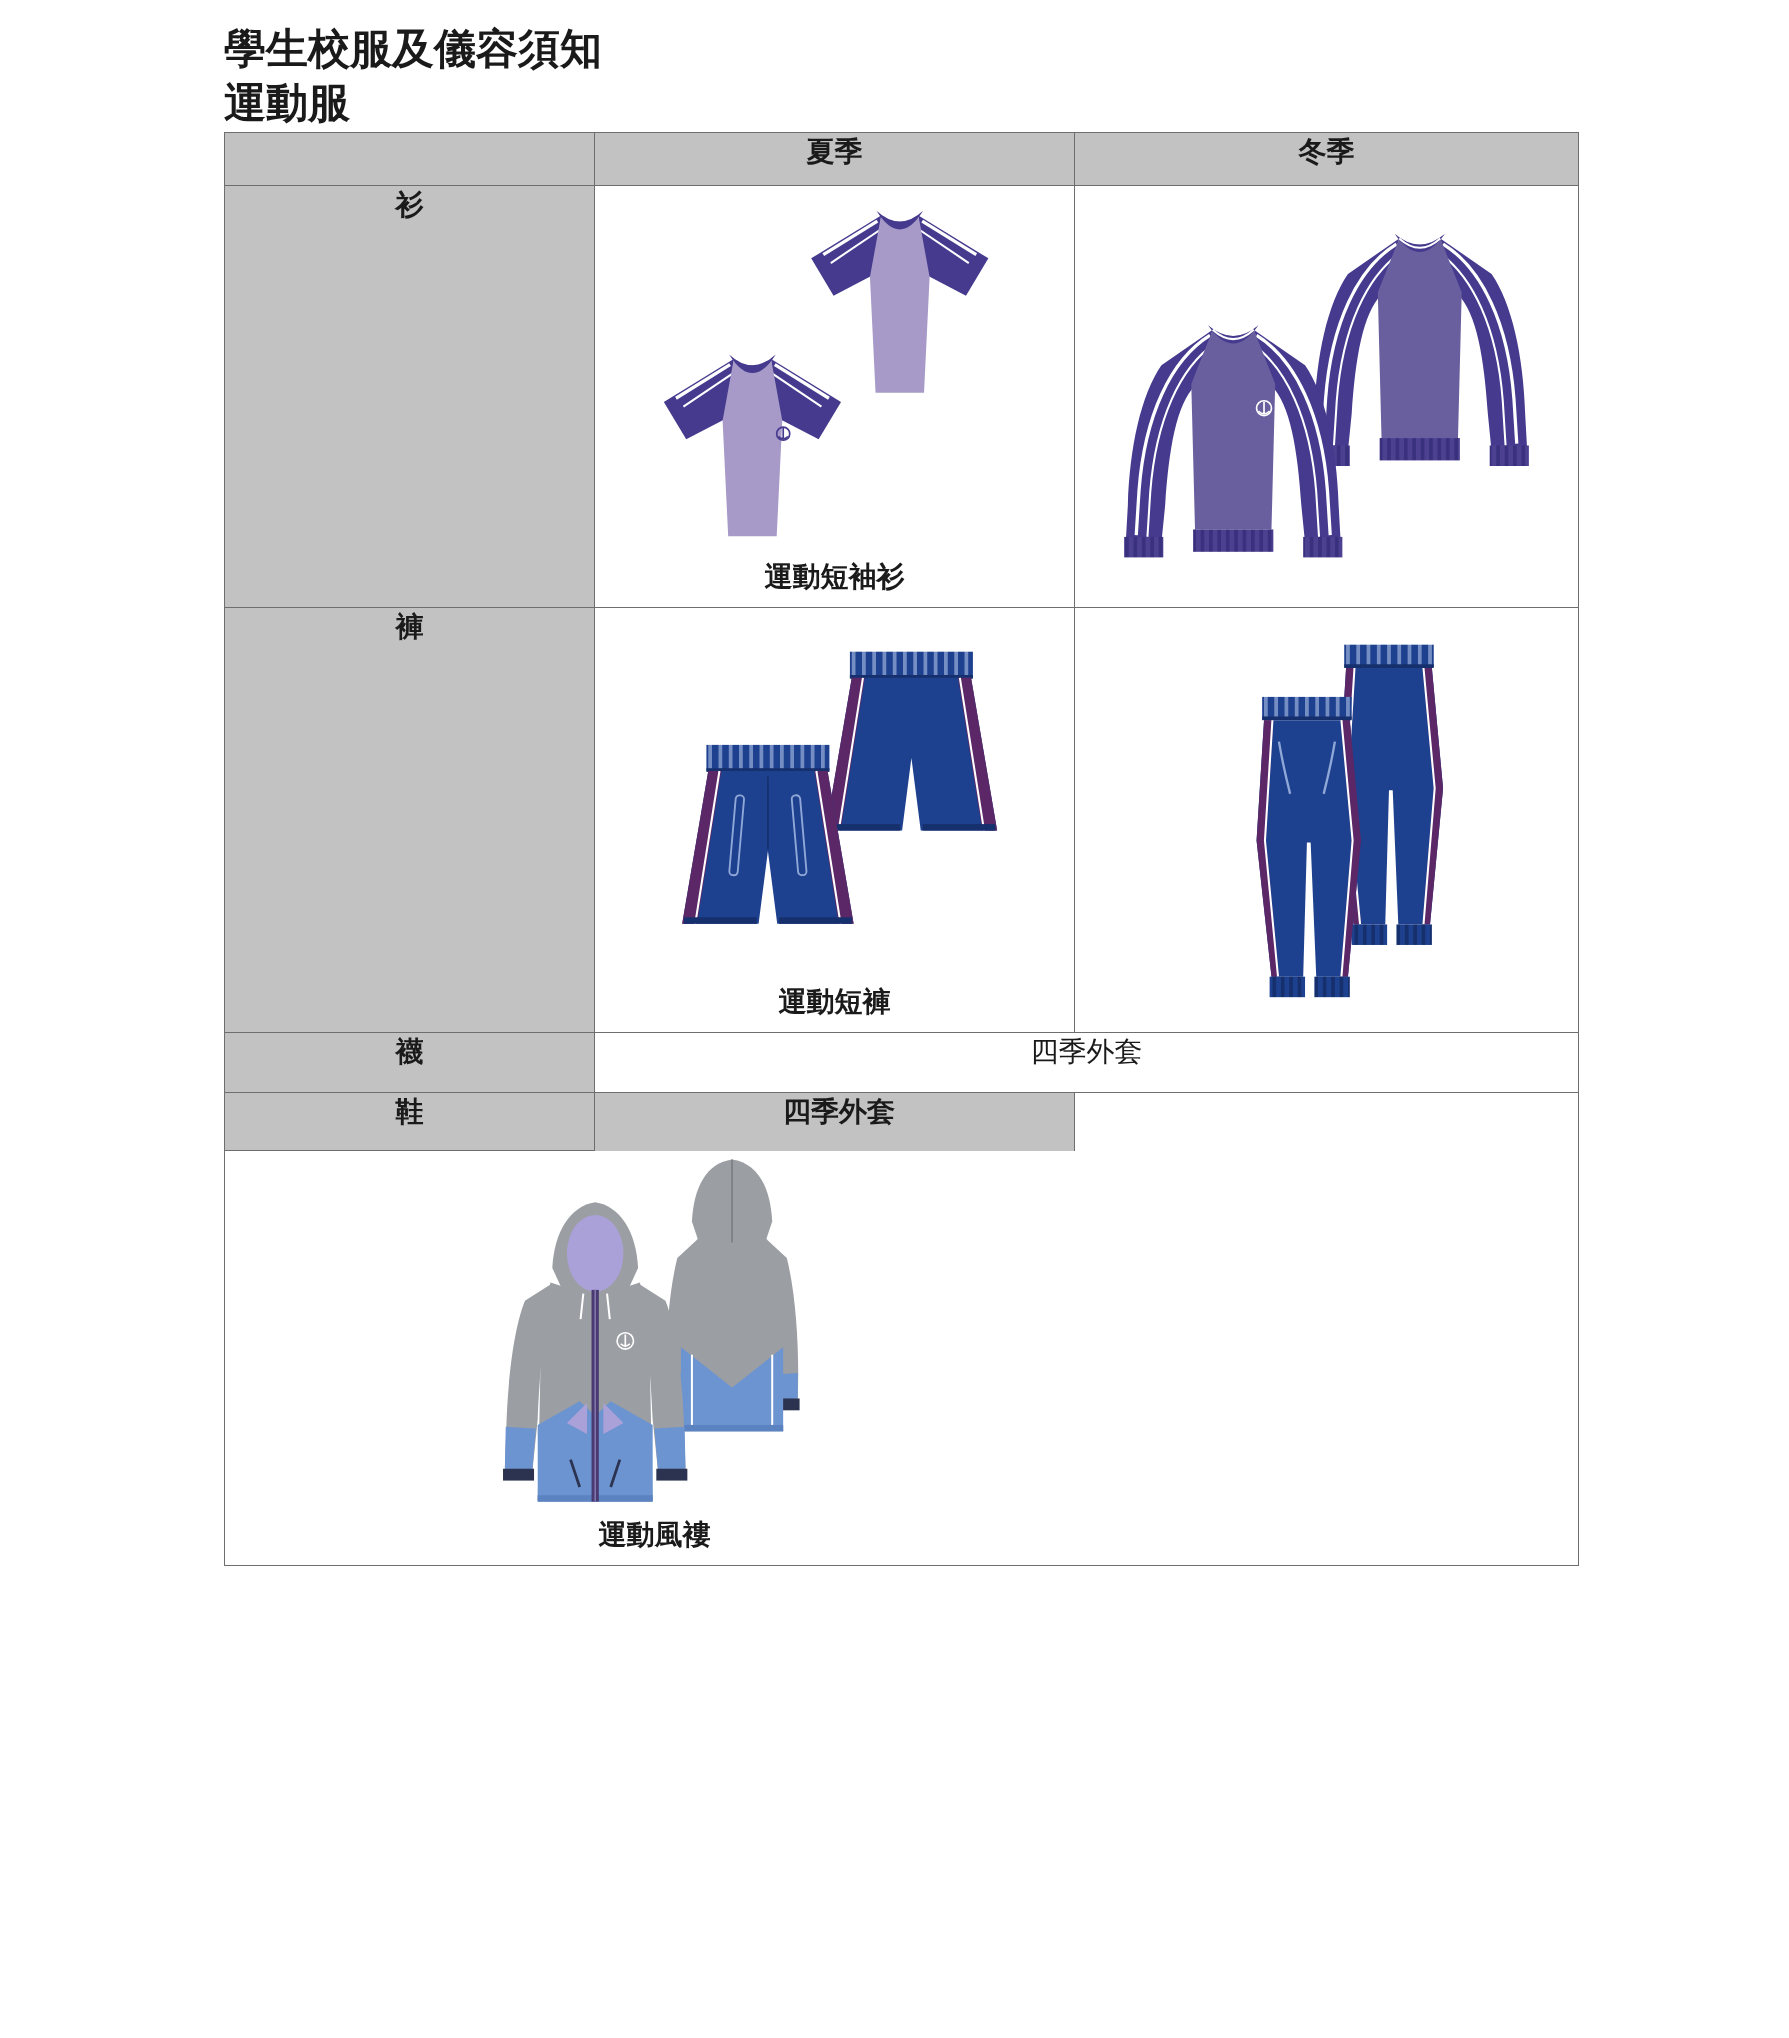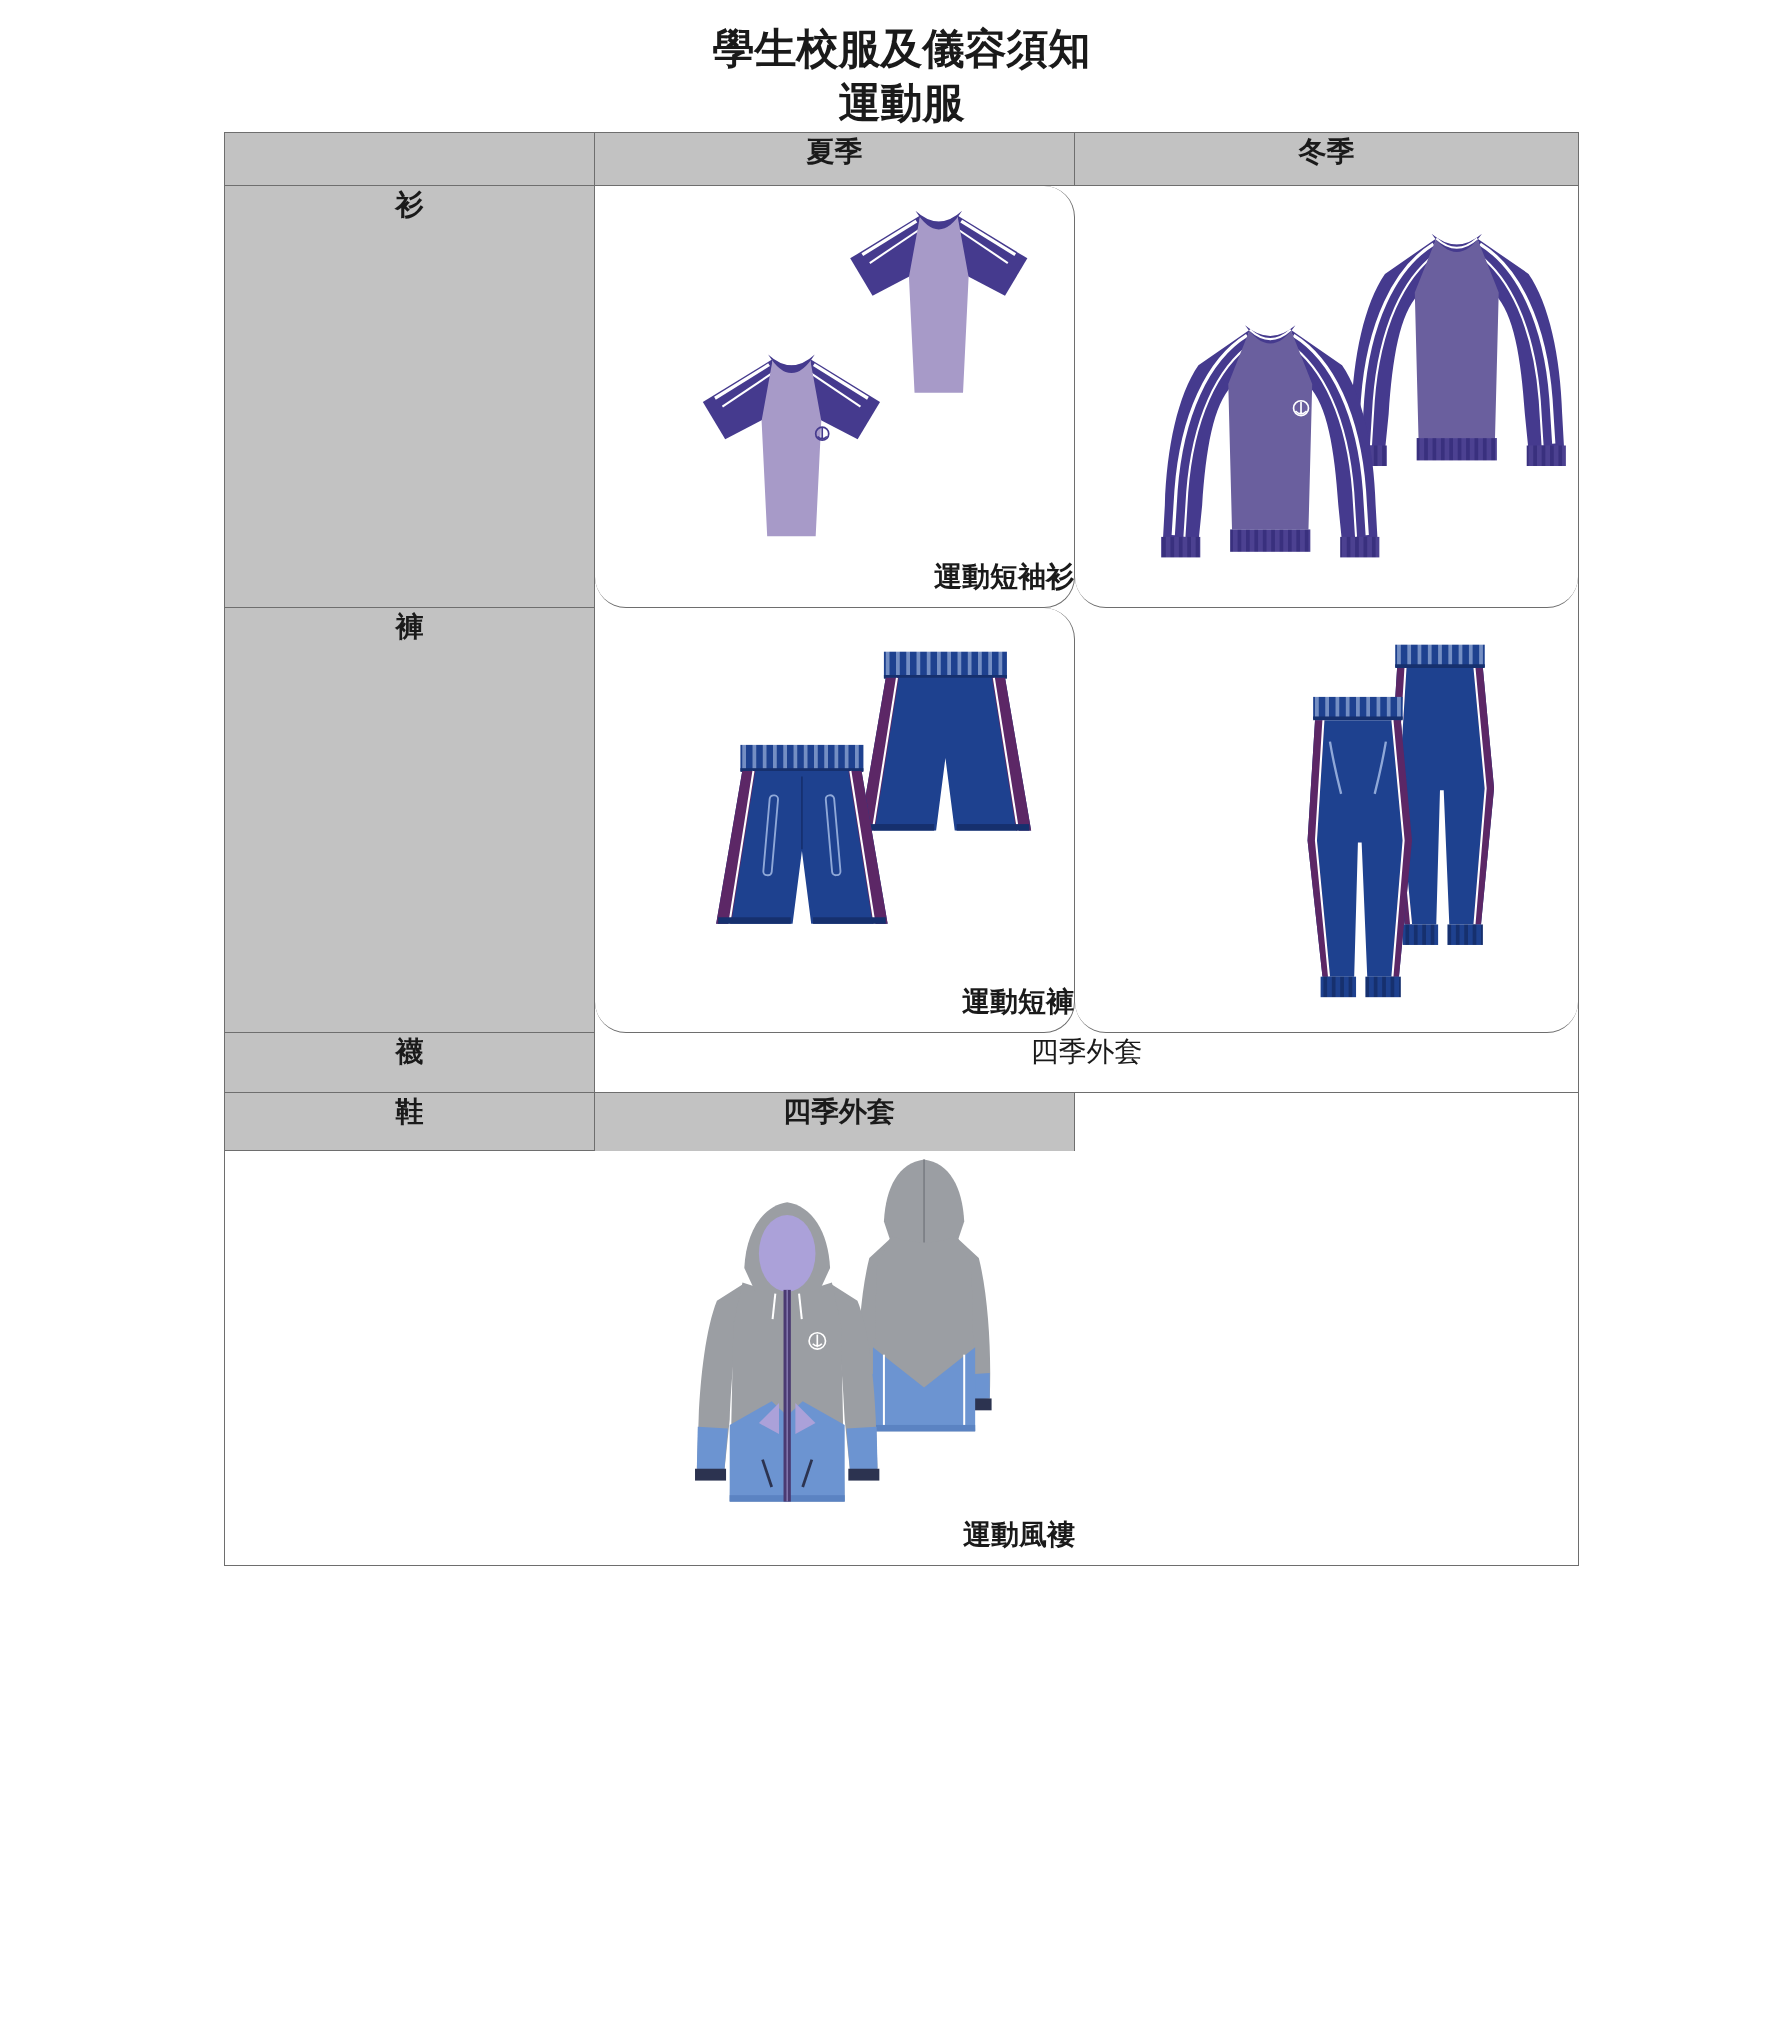--- a/index.html
+++ b/index.html
@@ -1,42 +1,42 @@
 <!DOCTYPE html>
 <html style="--page-bg: #ffffff; --panel-bg: #c2c2c2; --table-border: #6e6e6e; --text-color: #1a1a1a; --tee-body: #a79ac8; --sleeve-purple: #453a8e; --sweat-body: #6a5f9e; --rib-base: #4c4191; --rib-dark: #39307e; --pants-navy: #1e418f; --pants-navy-dark: #16306e; --stripe-plum: #5c2766; --elastic-light: #7d97c9; --pocket-line: #8fa8d8; --jacket-gray: #9b9ea3; --jacket-blue: #6c94d1; --jacket-blue-dark: #5b83c2; --jacket-lavender: #aba1d9; --zipper-purple: #4a3a72; --cuff-navy: #2c3350;font-size:15px"><head>
 <meta charset="utf-8">
 <style>
   html,body{margin:0;padding:0;background:#ffffff;}
   .page{
     position:relative;width:1790px;height:2039px;background:var(--page-bg,#ffffff);
     font-family:"Liberation Serif","DejaVu Serif",serif;color:var(--text-color,#1a1a1a);
     overflow:hidden;
   }
-  .title-block{position:absolute;left:224px;top:22.4px;width:1355px;text-align:center;}
+  .title-block{position:absolute;left:224px;top:22.4px;width:1355px;text-align:left;}
   .doc-title,.doc-subtitle{font-size:42px;font-weight:700;line-height:54px;}
 
   .uniform-table{
     position:absolute;left:224px;top:132px;width:1355px;height:1434px;
     display:grid;
     grid-template-columns:370px 480px 1fr;
     grid-template-rows:53px 422px 425px 60px 58px 1fr;
     border:1.9px solid var(--table-border,#6e6e6e);
     box-sizing:border-box;
   }
   .cell{
     border-right:1.9px solid var(--table-border,#6e6e6e);
     border-bottom:1.9px solid var(--table-border,#6e6e6e);
     display:flex;align-items:flex-start;justify-content:center;
     box-sizing:border-box;min-width:0;min-height:0;
   }
   .cell.last-col{border-right:none;}
   .cell.last-row{border-bottom:none;padding-left:9px;}
   .cell.gray{background:var(--panel-bg,#c2c2c2);}
   .cell.span2{grid-column:span 2;}
-  .cell.fig-cell{flex-direction:column;align-items:flex-end;justify-content:flex-start;border-radius:31px;}
+  .cell.fig-cell{flex-direction:column;align-items:center;justify-content:flex-start;}
   .fig{flex:1;display:flex;align-items:center;justify-content:center;min-height:0;}
   .caption{text-align:center;font-size:28px;font-weight:700;line-height:30px;padding:0 0 15px;}
   .label,.hdr{font-size:28px;font-weight:700;}
   .value{font-size:28px;font-weight:400;}
 
   
   .c-sleeve{fill:var(--sleeve-purple,#453a8e);}
   .c-tee-body{fill:var(--tee-body,#a79ac8);}
   .c-sweat-body{fill:var(--sweat-body,#6a5f9e);}
   .c-rib-base{fill:var(--rib-base,#4c4191);}

